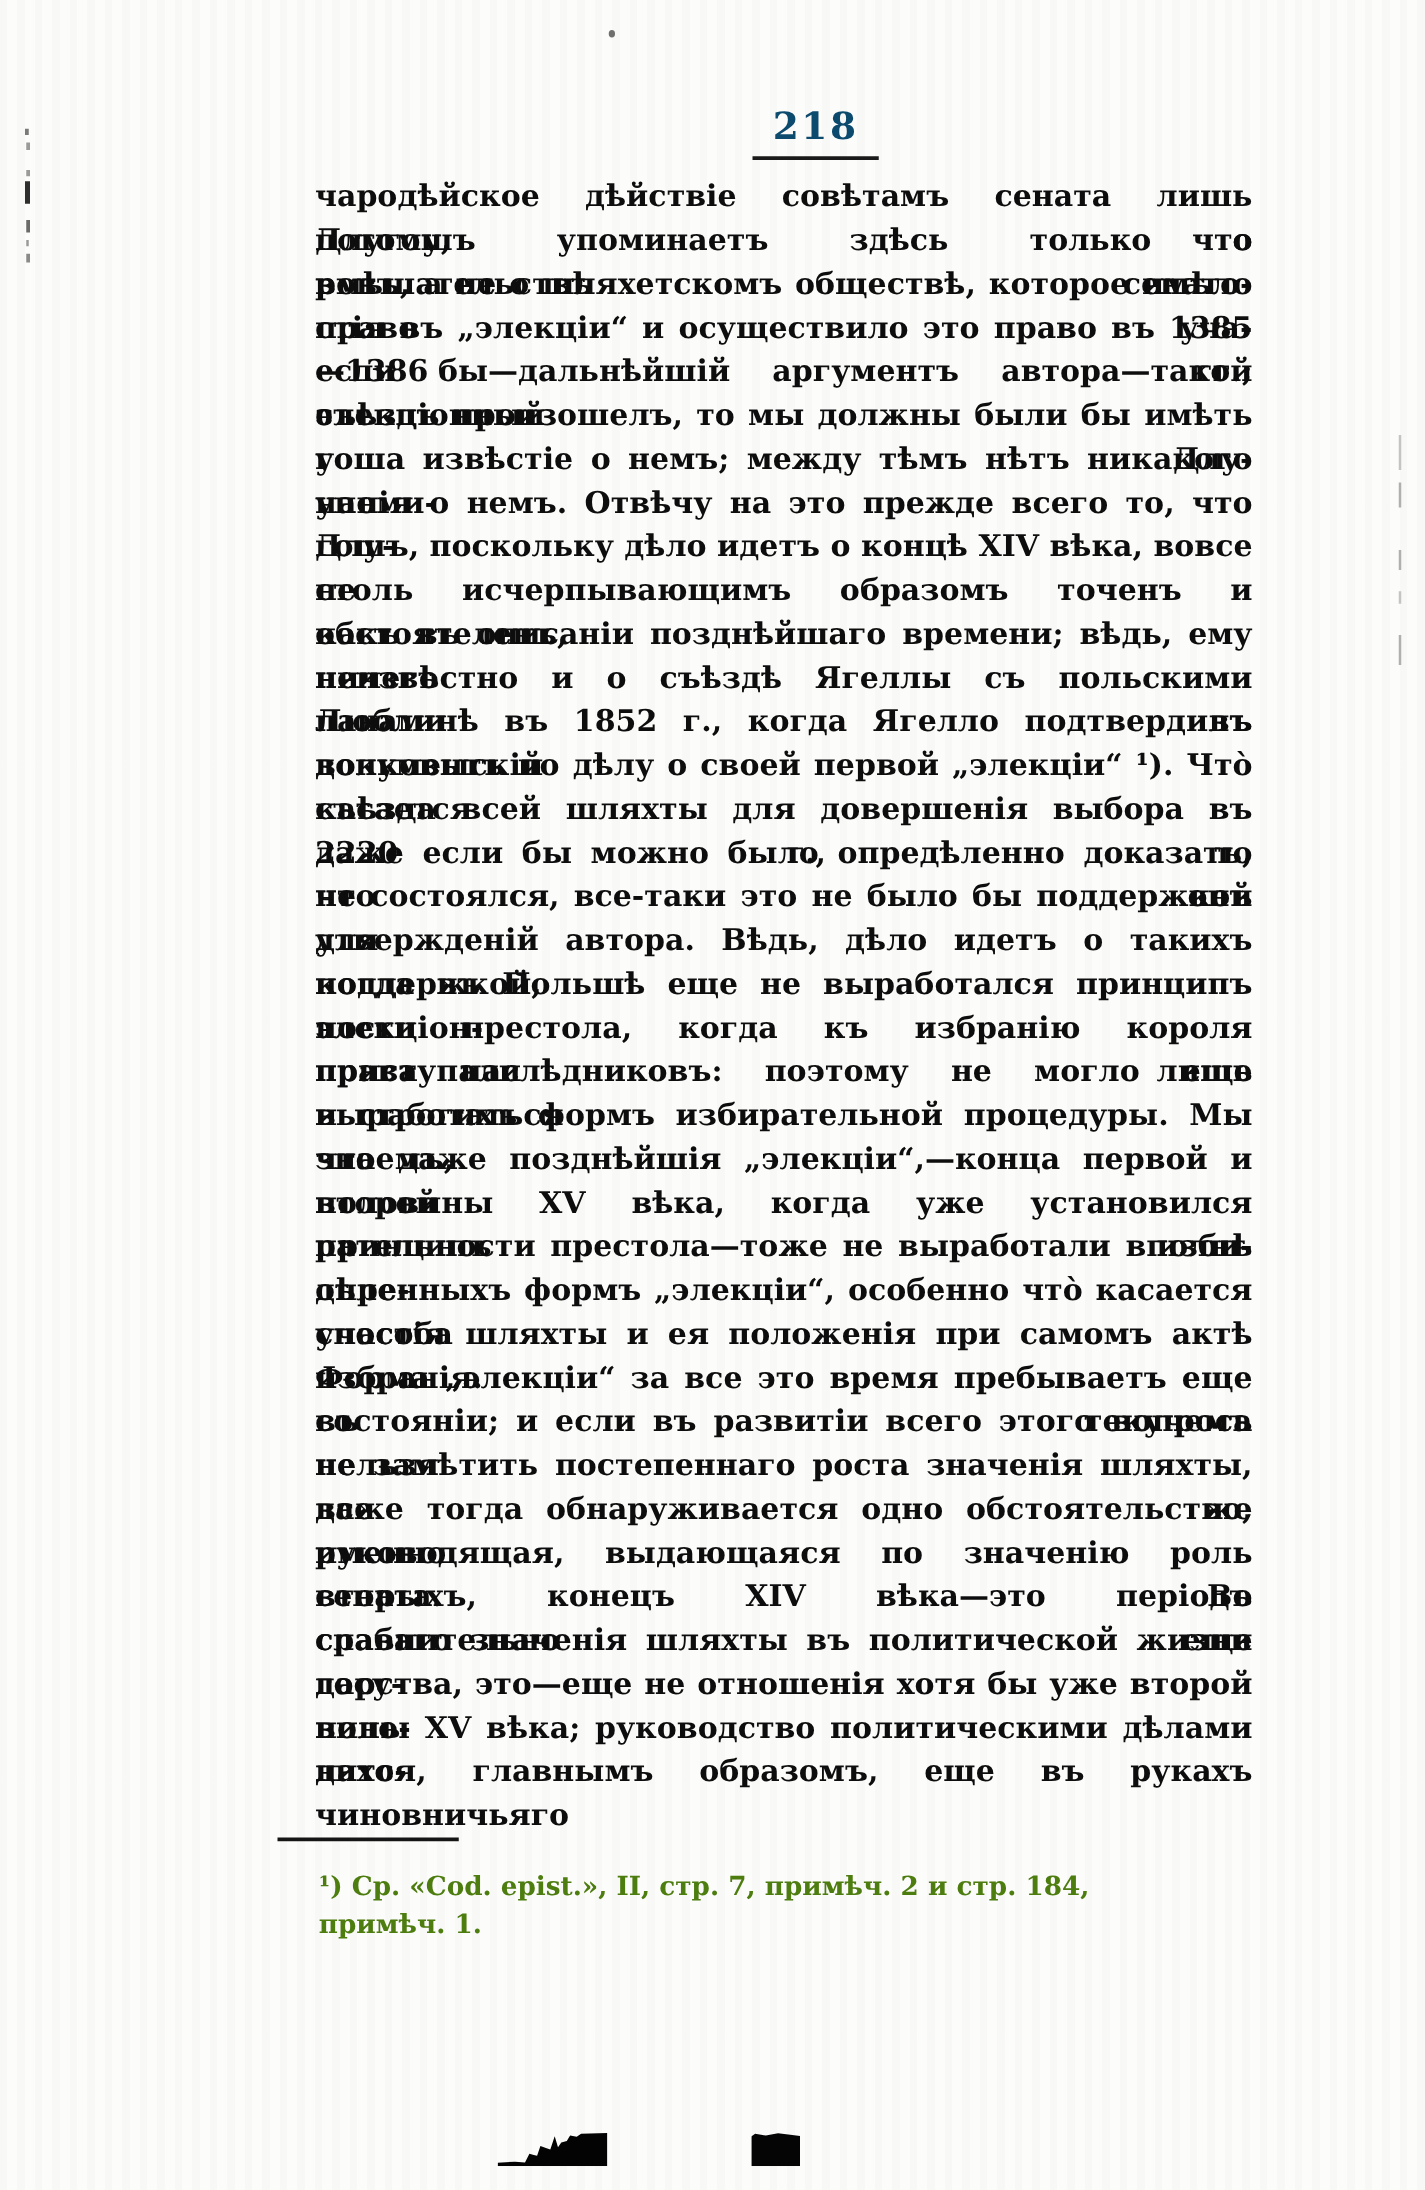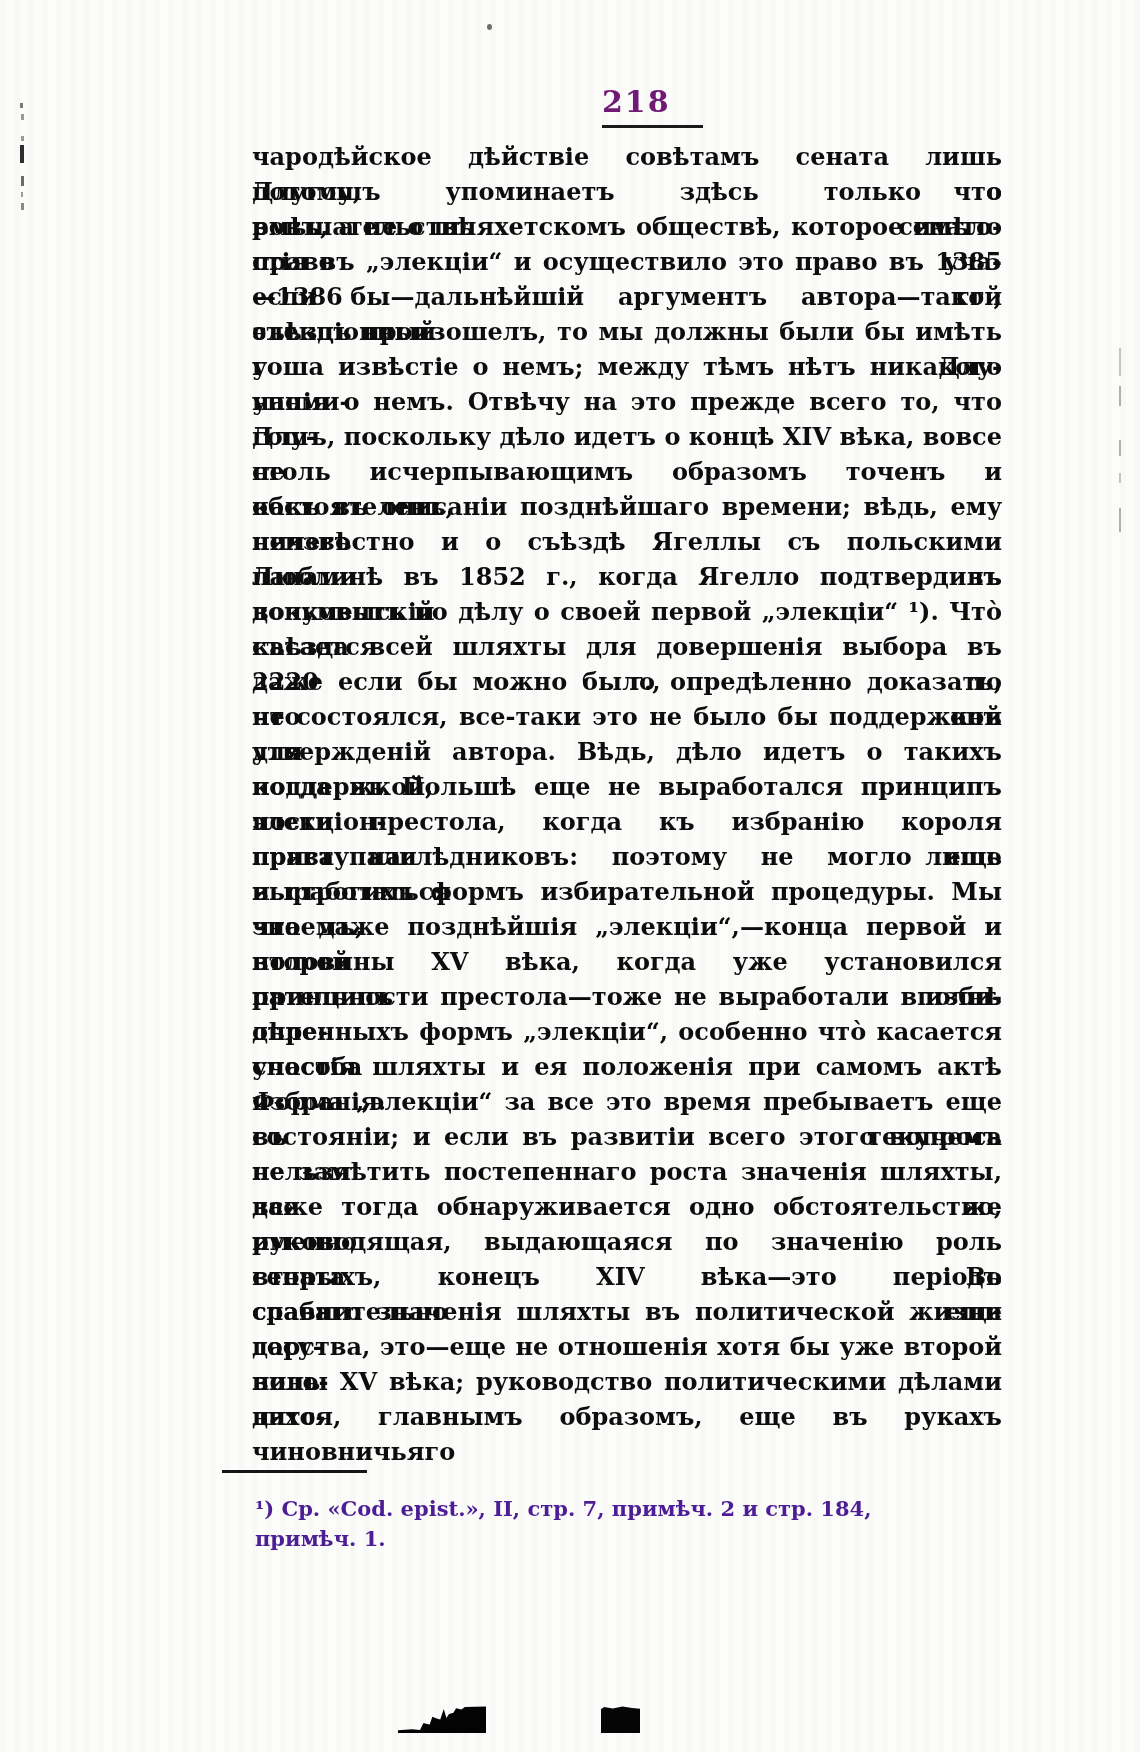--- a/index.html
+++ b/index.html
@@ -10,22 +10,22 @@
   }
   
   .page::before {
     content:""; position:absolute; inset:0; pointer-events:none;
     background:repeating-linear-gradient(90deg,
       rgba(0,0,0,0.016) 0px, rgba(0,0,0,0.016) 6px,
       rgba(0,0,0,0.0) 6px, rgba(0,0,0,0.0) 14px);
   }
   .page-number {
     position:absolute; top:84px; left:602px; width:101px;
-    text-align:left; font-weight:bold; font-size:30px; letter-spacing:2px;
-    color:#701a75;
+    text-align:center; font-weight:bold; font-size:30px; letter-spacing:2px;
+    color:#0c4a6e;
   }
   .page-number-rule {
     position:absolute; top:125px; left:602px; width:101px; height:3px;
     background:#1a1a1a;
   }
   .text-block {
     position:absolute; left:210px; top:139px; width:750px;
     font-weight:bold; font-size:24px; line-height:35px; color:#0d0d0d;margin-left:42px;
   }
   .line {
@@ -33,21 +33,21 @@
     white-space:nowrap; 
   }
   .line { white-space:normal; }
   .footnote-rule {
     position:absolute; left:222px; top:1470px; width:145px; height:3px;
     background:#151515;
   }
   .footnote {
     position:absolute; left:210px; top:1494px; width:750px;
     padding-left:45px; box-sizing:border-box;
-    font-weight:bold; font-size:21px; line-height:30px; color:#4c1d95;
+    font-weight:bold; font-size:21px; line-height:30px; color:#4d7c0f;
   }
   
   .speck { position:absolute; background:#7a7a7a; }
   .speck.s1 { left:20px; top:103px; width:3px; height:5px; }
   .speck.s2 { left:21px; top:114px; width:3px; height:6px; background:#9a9a9a; }
   .speck.s3 { left:21px; top:136px; width:3px; height:5px; background:#9a9a9a; }
   .speck.s4 { left:20px; top:145px; width:4px; height:18px; background:#2e2e2e; }
   .speck.s5 { left:21px; top:176px; width:3px; height:10px; background:#6a6a6a; }
   .speck.s6 { left:21px; top:192px; width:2px; height:5px; background:#9a9a9a; }
   .speck.s7 { left:21px; top:203px; width:3px; height:7px; background:#8a8a8a; }

